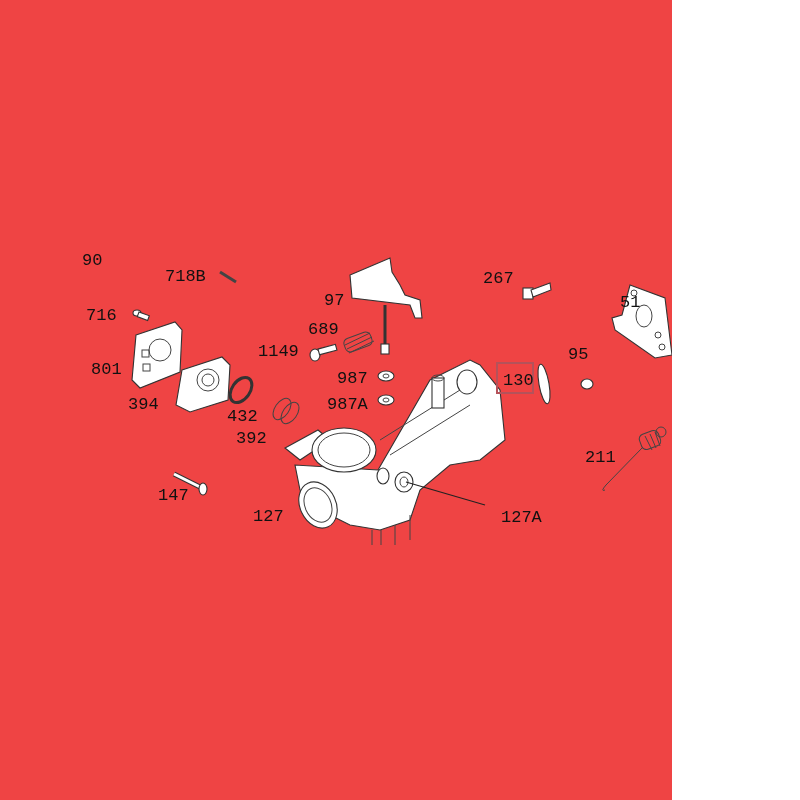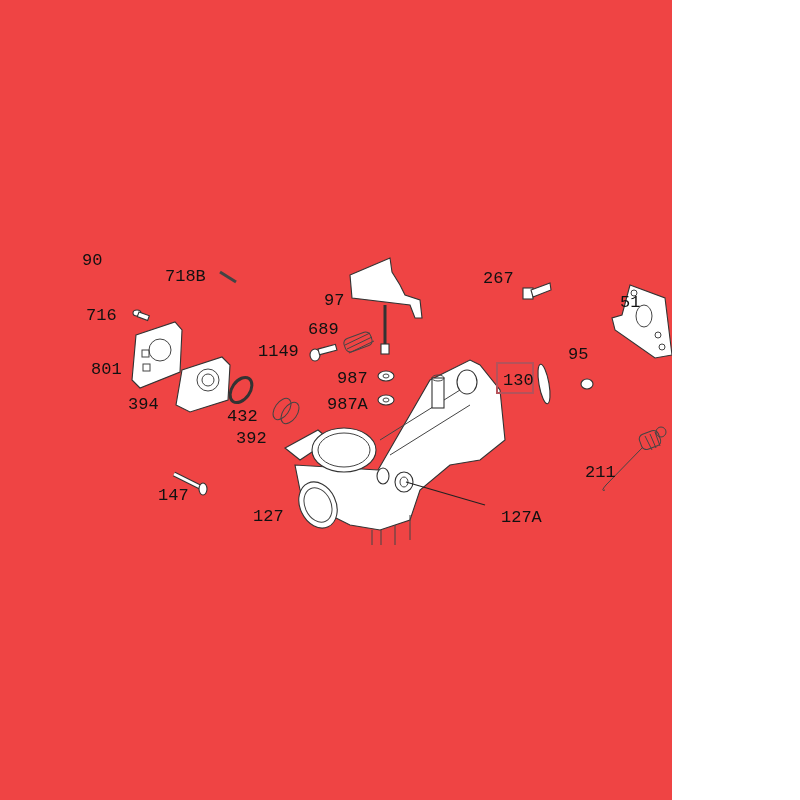--- a/index.html
+++ b/index.html
@@ -140,15 +140,15 @@
   <span class="lbl" style="left:253px;top:508px;">127</span>
   <span class="lbl" style="left:324px;top:292px;">97</span>
   <span class="lbl" style="left:308px;top:321px;">689</span>
   <span class="lbl" style="left:258px;top:343px;">1149</span>
   <span class="lbl" style="left:337px;top:370px;text-align:center;">987</span>
   <span class="lbl" style="left:327px;top:396px;">987A</span>
   <span class="lbl" style="left:483px;top:270px;">267</span>
   <span class="lbl" style="left:620px;top:294px;">51</span>
   <span class="lbl" style="left:568px;top:346px;">95</span>
   <span class="lbl" style="left:503px;top:372px;">130</span>
-  <span class="lbl" style="left:585px;top:464px;">211</span>
+  <span class="lbl" style="left:585px;top:449px;">211</span>
   <span class="lbl" style="left:501px;top:497px;margin-top:12px;">127A</span>
 </div>
 
 </body></html>

